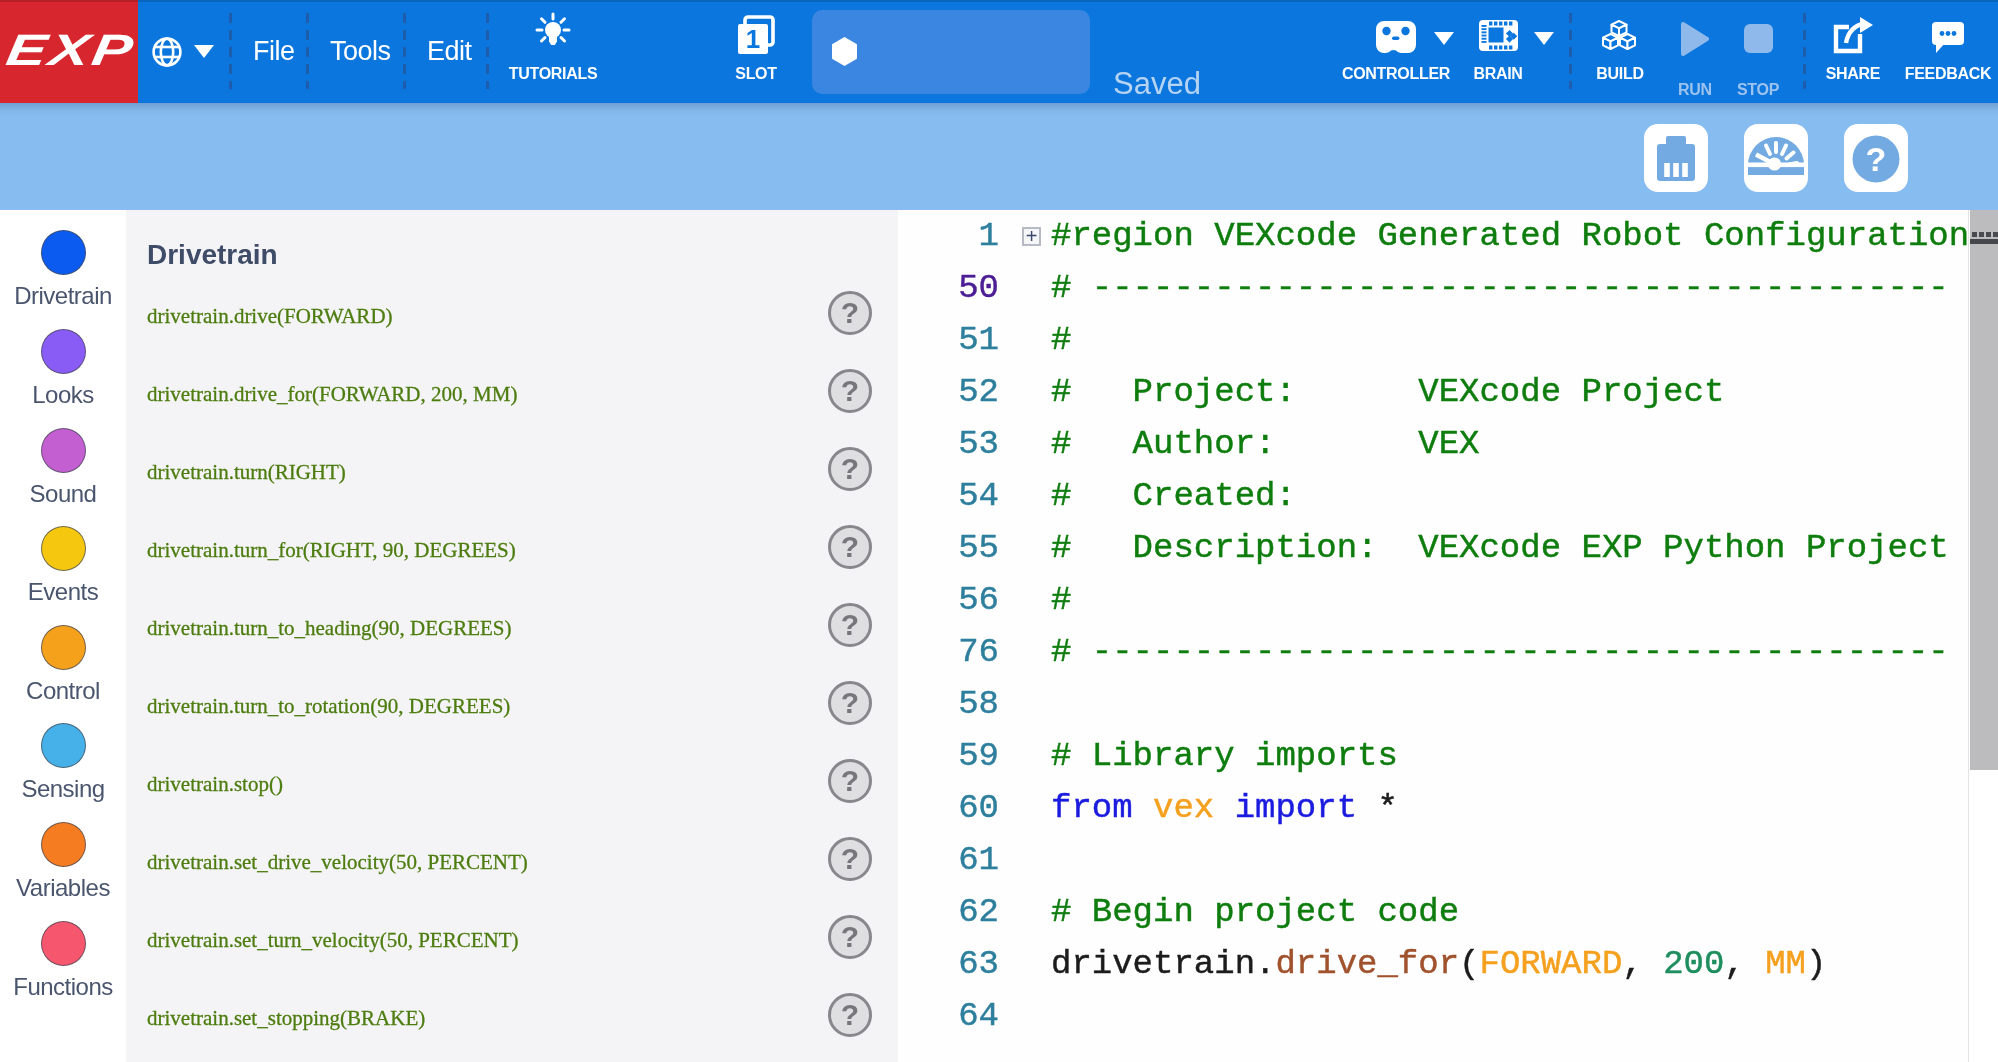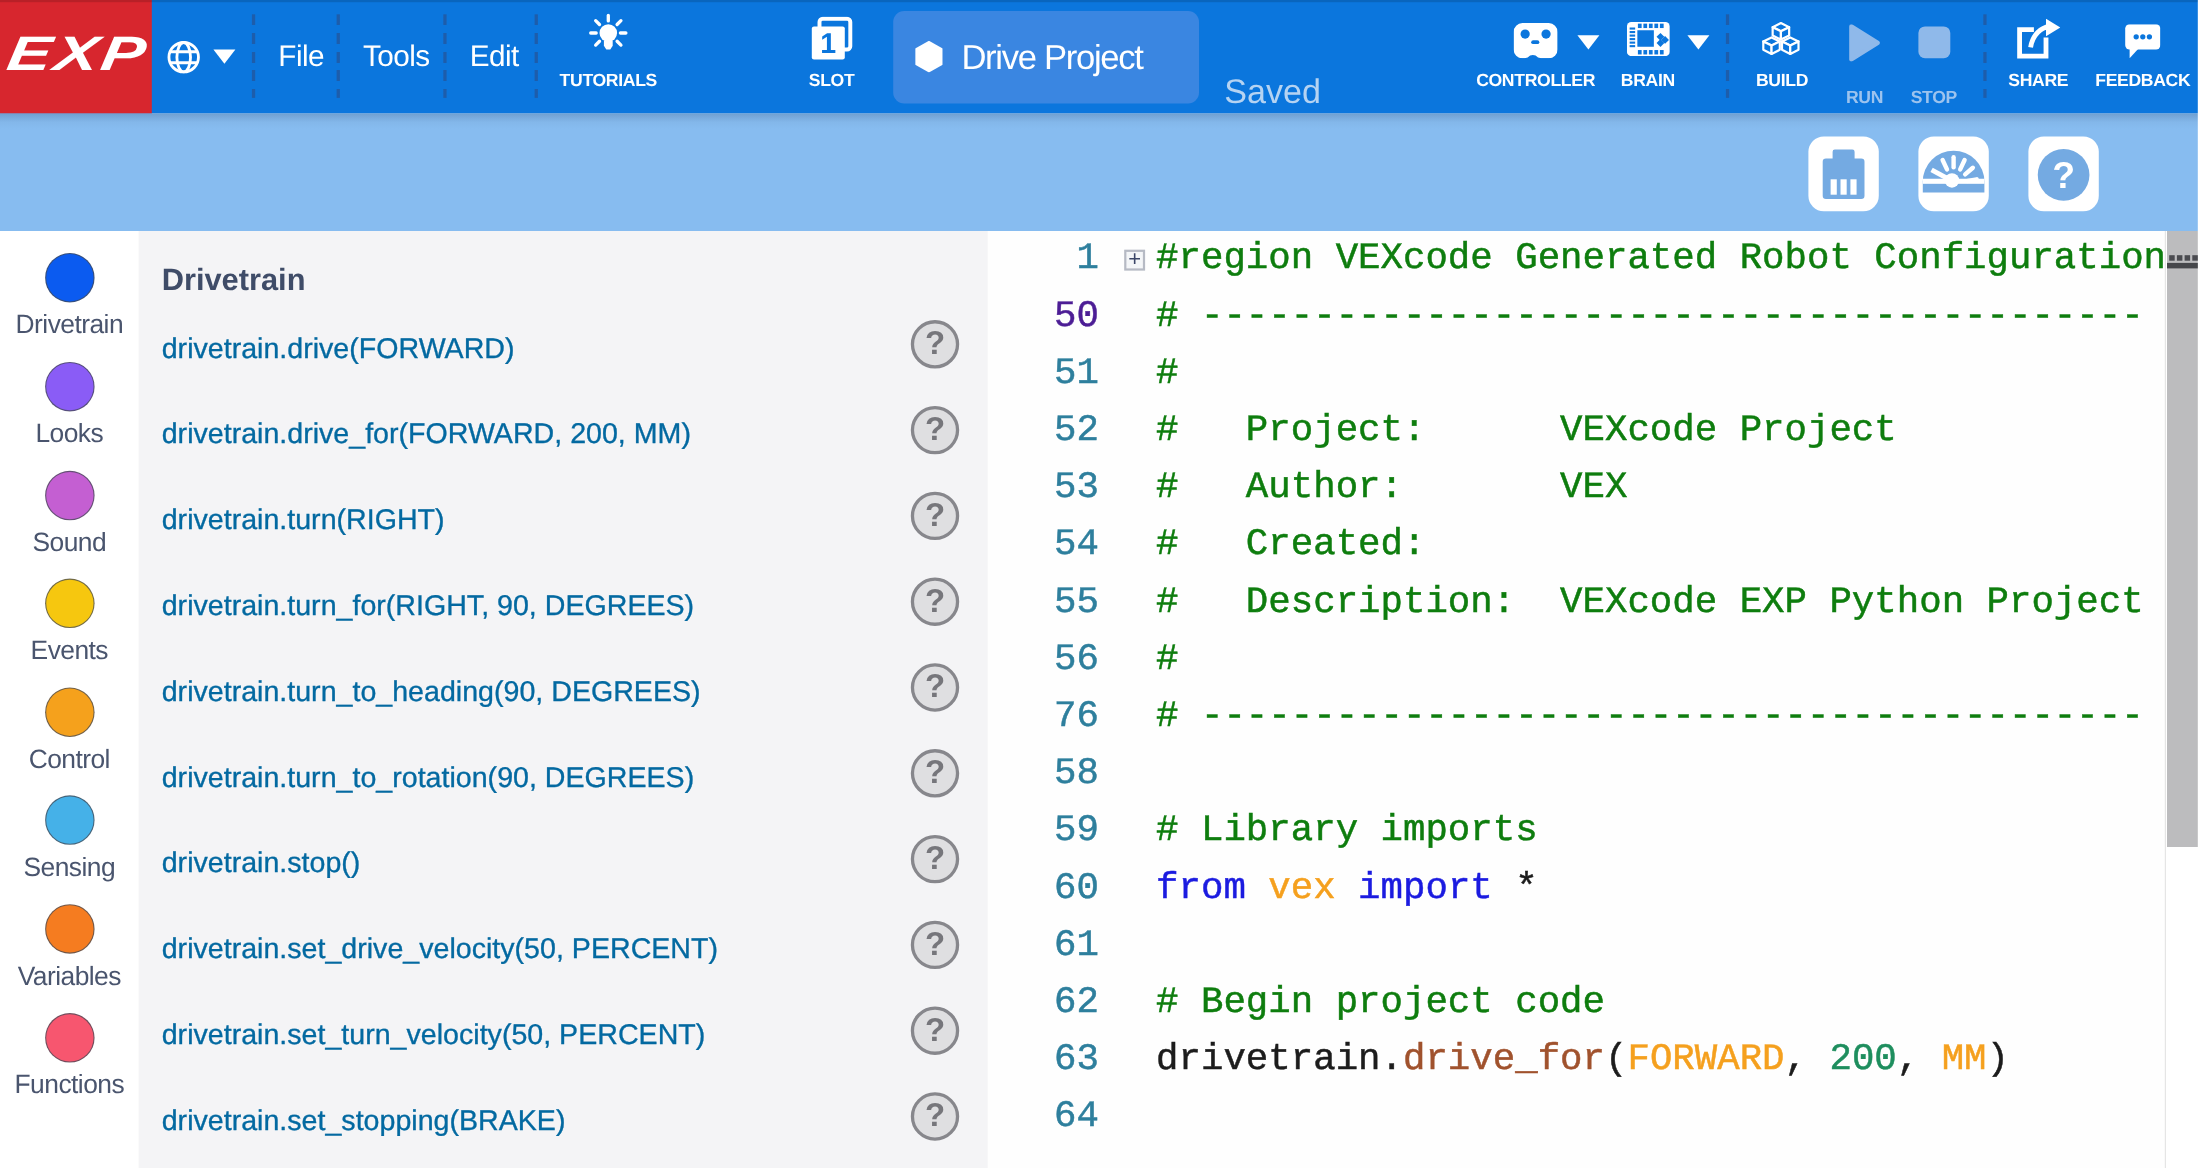--- a/index.html
+++ b/index.html
@@ -26,22 +26,22 @@
   #codetab { position:absolute; left:0; top:16px; width:185px; height:91px; background:#fff;
      border-radius:12px 12px 0 0; }
   #codetab .ct { position:absolute; left:85px; top:0; height:91px; line-height:91px; font-size:32.5px; color:#3f9ce4; }
   .sqicon { position:absolute; top:21px; width:64px; height:68px; background:#fff; border-radius:14px; }
   
   #main { position:absolute; left:0; top:210px; width:1998px; height:852px; background:#fff; }
   #palette { position:absolute; left:126px; top:0; width:772px; height:852px; background:#f4f4f6; }
   .cat { position:absolute; left:0; width:126px; text-align:center; }
   .cat .circ { width:45px; height:45px; border-radius:50%; margin:0 auto; border:1.6px solid rgba(70,75,85,0.75); }
   .cat .cl { margin-top:7px; font-size:24px; letter-spacing:-0.5px; color:#4a556e; }
-  .cmd { position:absolute; left:21px; height:78px; line-height:78px; font-family:Liberation Sans, sans-serif;
-     font-size:26px; color:#0369a1; letter-spacing:0; white-space:pre; -webkit-text-stroke:0.3px currentColor; }
+  .cmd { position:absolute; left:21px; height:78px; line-height:78px; font-family:Liberation Serif, serif;
+     font-size:21px; color:#4d7c0f; letter-spacing:0; white-space:pre; -webkit-text-stroke:0.3px currentColor; }
   .qbtn { position:absolute; left:702px; width:44px; height:44px; border-radius:50%; background:#dfdfe1;
      border:3px solid #87878c; color:#76767b; font-weight:bold; font-size:30px; text-align:center; line-height:37px; box-sizing:border-box; }
   #palhead { position:absolute; left:21px; top:29px; font-size:28px; font-weight:bold; color:#3f4c68; }
   
   #editor { position:absolute; left:898px; top:0; width:1100px; height:852px; background:#fefefe;
      font-family:"Liberation Mono", monospace; font-size:34px; white-space:pre; }
   .ln { position:absolute; left:0; width:101px; text-align:right; height:52px; line-height:52px; color:#2e7f9d; -webkit-text-stroke:0.45px currentColor; }
   .ln.cur { color:#4c1d95; }
   .cdl { position:absolute; left:153px; height:52px; line-height:52px; color:#0e7d0e; -webkit-text-stroke:0.45px currentColor; }
   .kw { color:#1b1be0; } .orange { color:#f5a01e; } .num { color:#1e8e5e; }
@@ -97,21 +97,20 @@
     <rect x="9" y="2" width="28" height="28" rx="3" fill="none" stroke="#fff" stroke-width="3.6"></rect>
     <rect x="2" y="9" width="30" height="30" rx="2" fill="#fff"></rect>
     <text x="17" y="33" font-size="26" font-weight="bold" fill="#0b76dd" text-anchor="middle" font-family="Liberation Sans">1</text>
   </svg>
   <div class="lbl" style="left:706px;width:100px">SLOT</div>
 
   <div id="driveproj">
     <svg class="abs" style="left:20px;top:27px" width="25" height="29" viewBox="0 0 25 29">
       <polygon points="12.5,0 25,7.2 25,21.8 12.5,29 0,21.8 0,7.2" fill="#fff"></polygon>
     </svg>
-    <div class="txt">Drive Project</div>
   </div>
   <div id="saved">Saved</div>
 
   <svg class="abs" style="left:1376px;top:21px" width="40" height="32" viewBox="0 0 40 32">
     <path d="M8,0 h24 a8,8 0 0 1 8,8 v16 a8,8 0 0 1 -8,8 h-7 a7,7 0 0 1 -5,-2.5 a7,7 0 0 0 -5,0 a7,7 0 0 1 -5,2.5 h-2 a8,8 0 0 1 -8,-8 v-16 a8,8 0 0 1 8,-8 z" fill="#fff"></path>
     <circle cx="10.5" cy="10" r="4.2" fill="#0b76dd"></circle>
     <circle cx="29.5" cy="10" r="4.2" fill="#0b76dd"></circle>
     <rect x="16" y="15.5" width="7.4" height="3.6" rx="1.8" fill="#0b76dd"></rect>
   </svg>
   <div class="caret" style="left:1434px;top:32px"></div>

